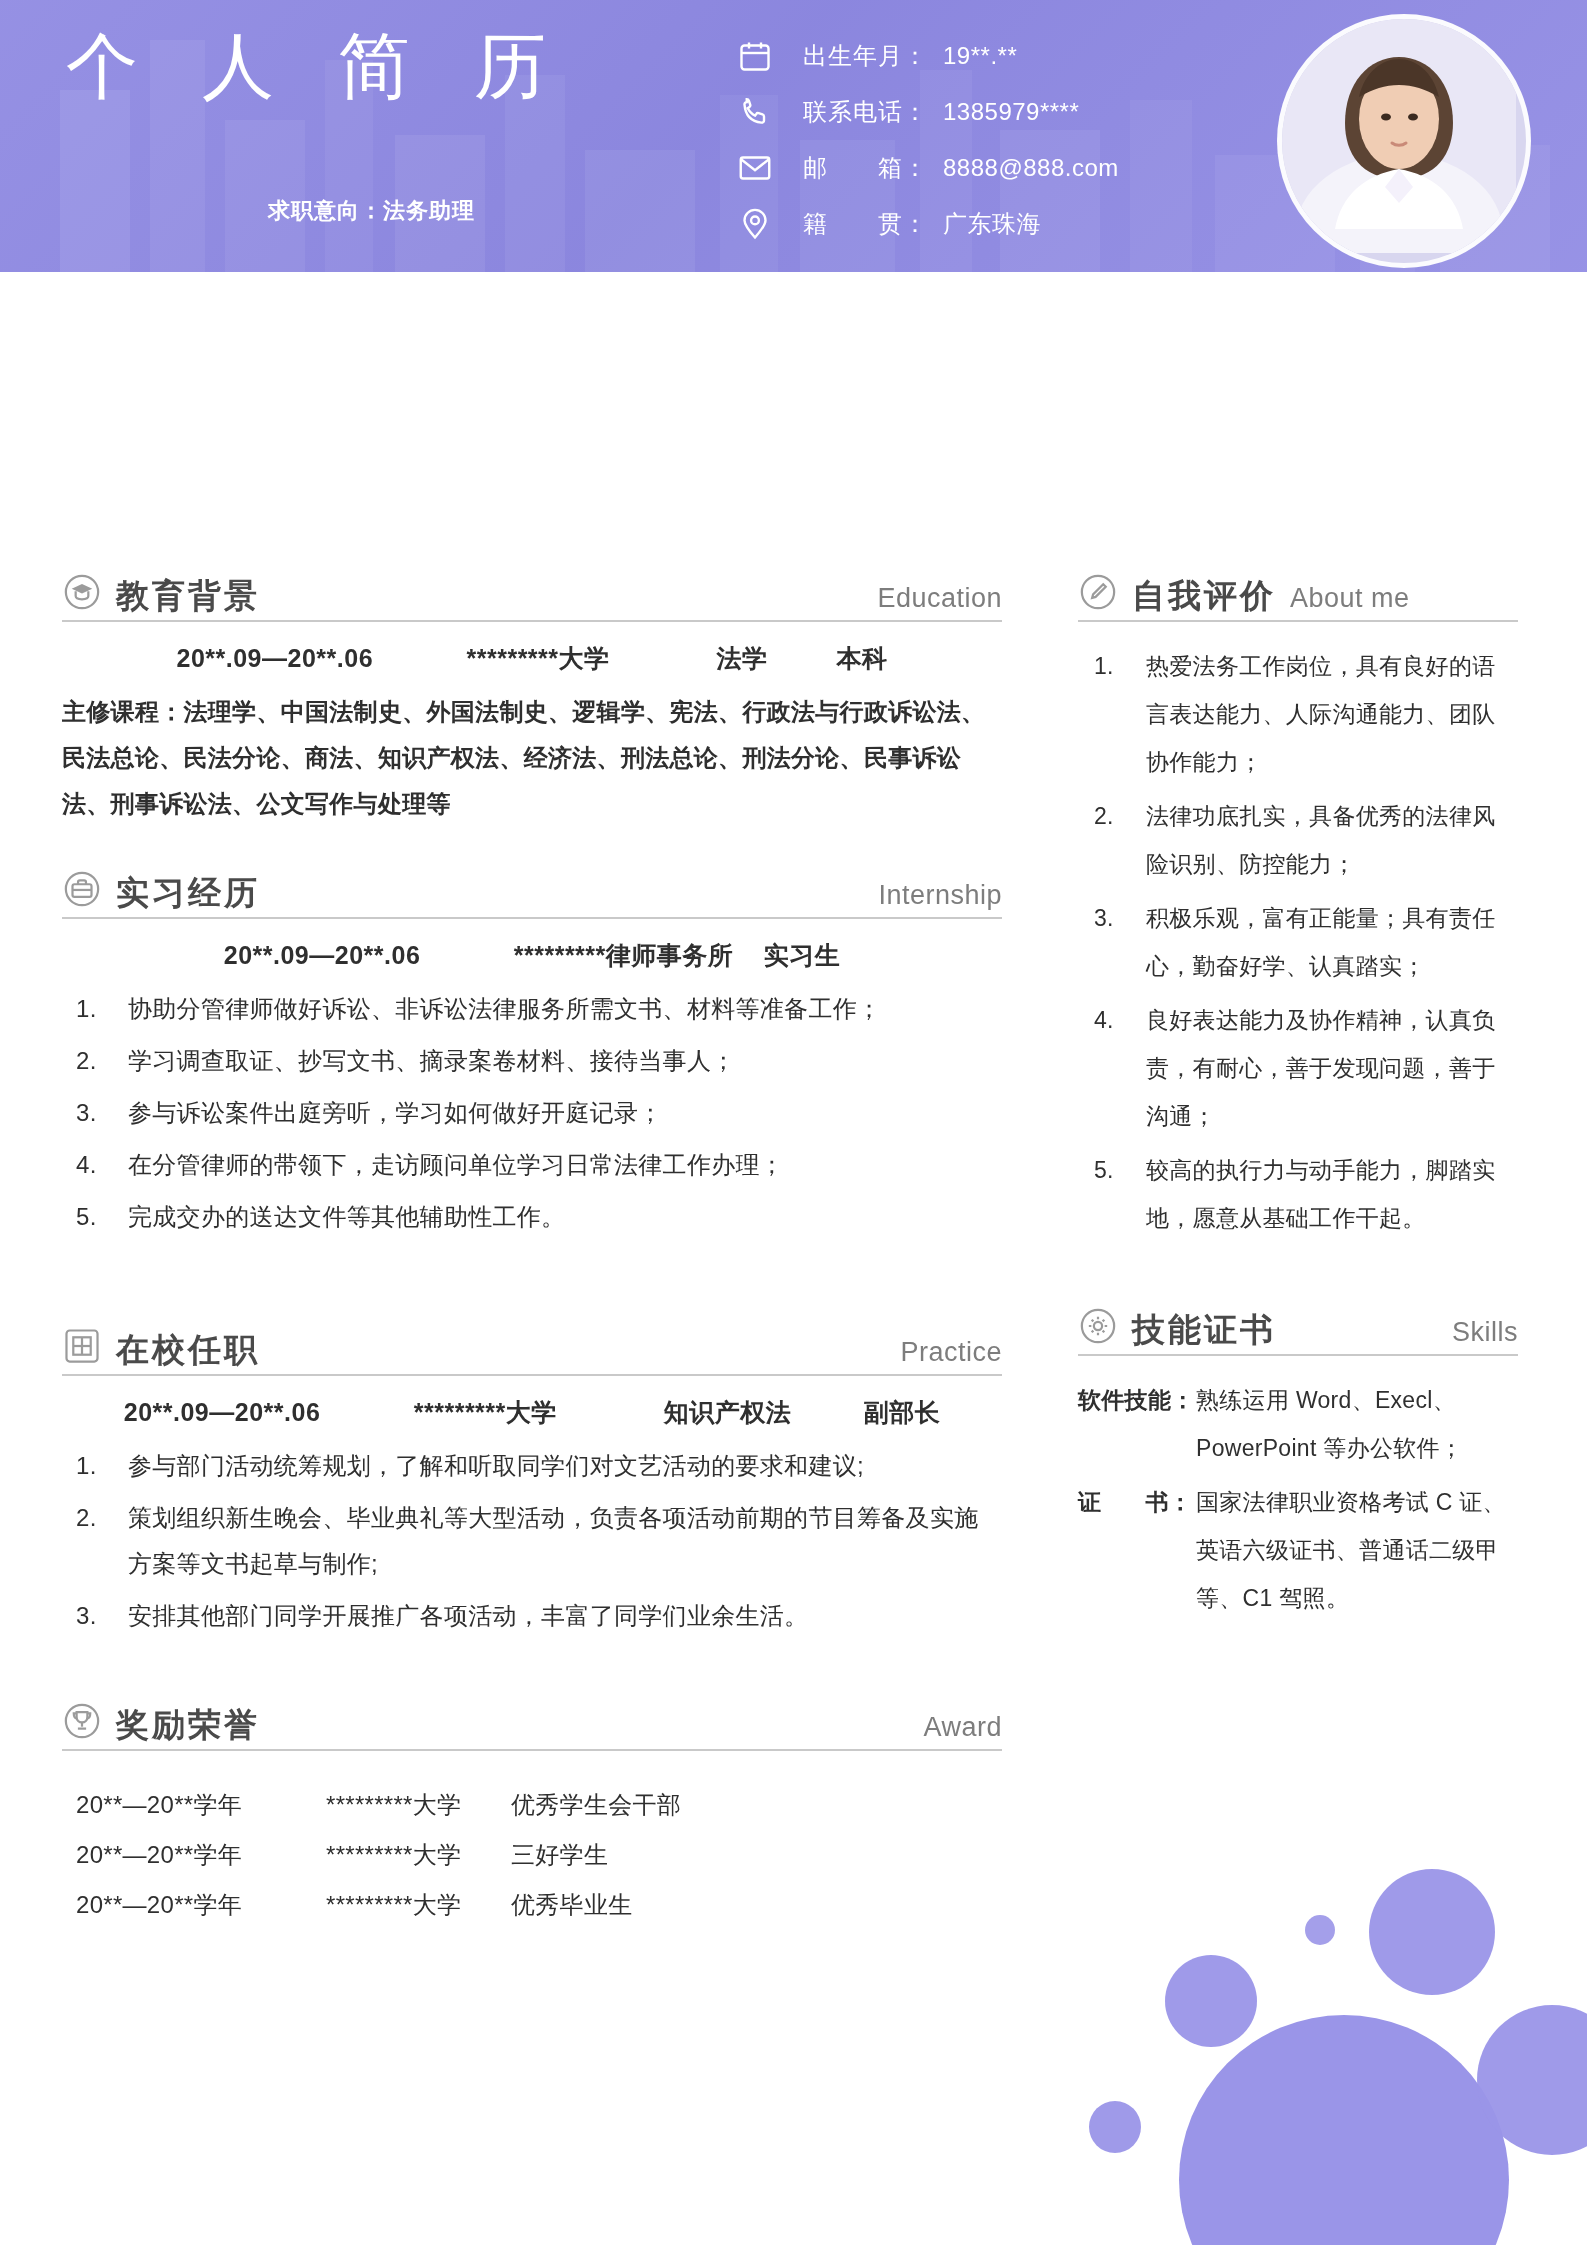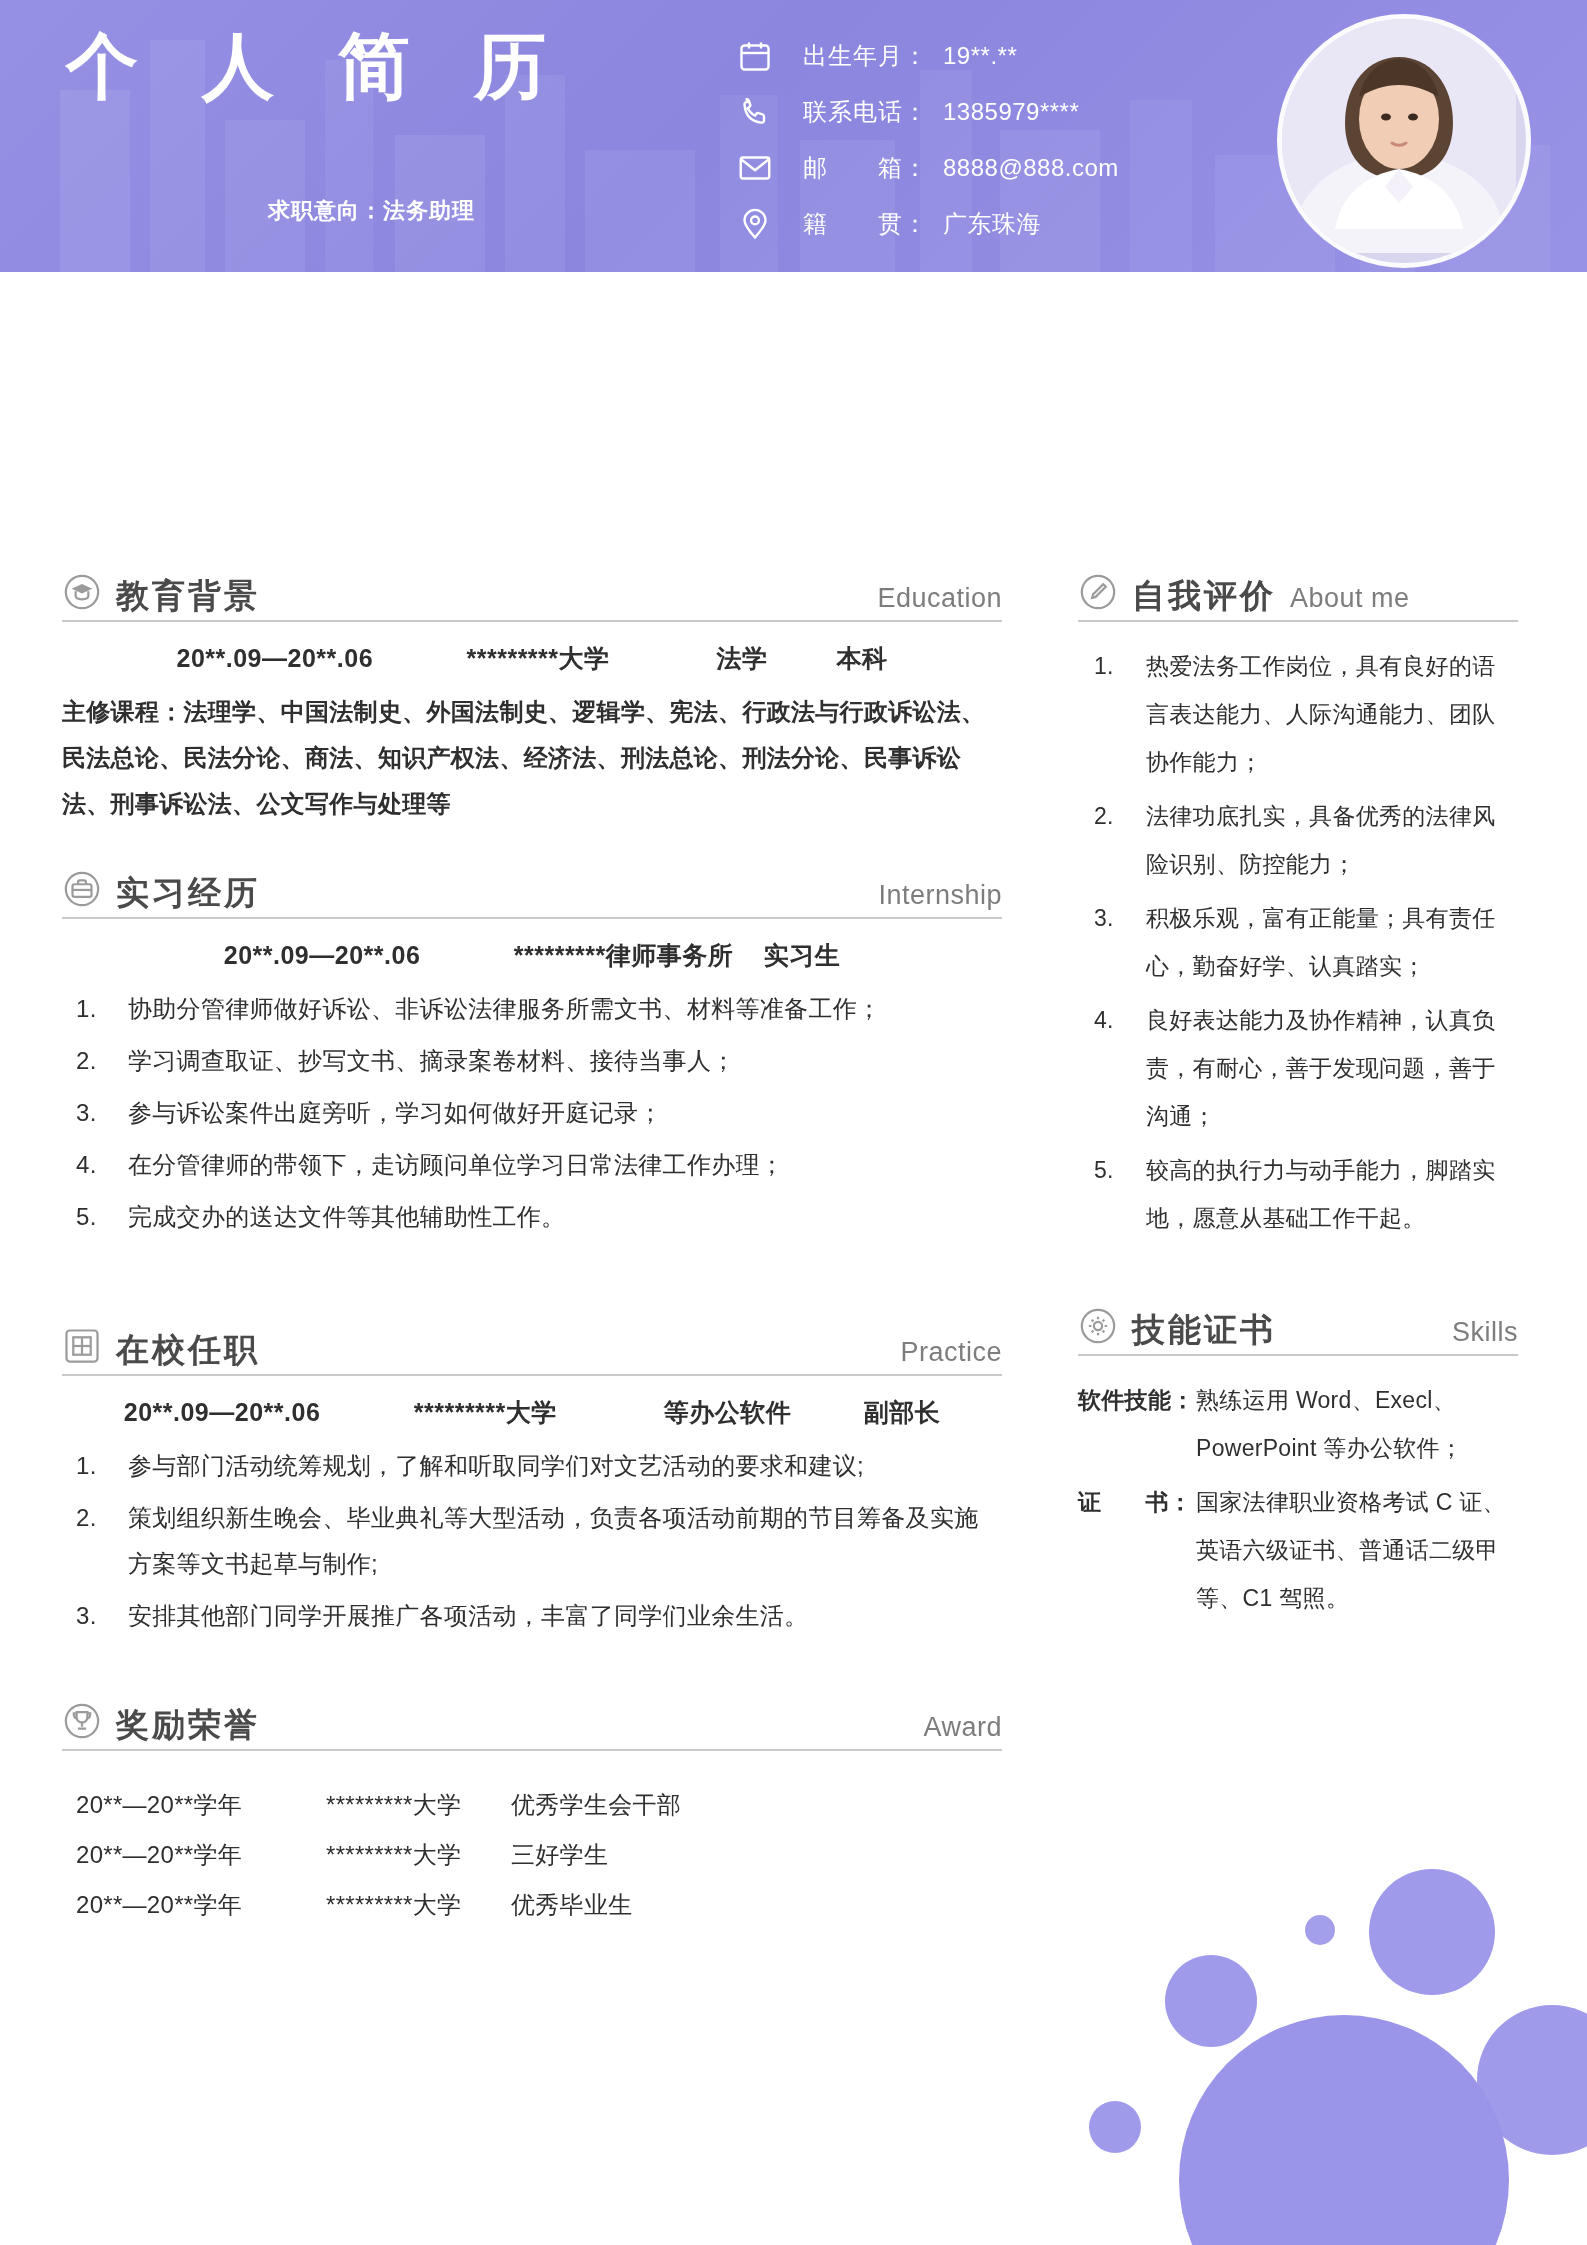--- a/index.html
+++ b/index.html
@@ -41,21 +41,21 @@
     width: 100%;
     height: 100%;
   }
   .resume-title {
     position: absolute;
     left: 66px;
     top: 30px;
     font-size: 72px;
     letter-spacing: 22px;
     color: #ffffff;
-    font-weight: 700;
+    font-weight: 400;
     line-height: 1;
     white-space: nowrap;
   }
   .job-intent {
     position: absolute;
     left: 268px;
     top: 196px;
     font-size: 22px;
     color: #ffffff;
     letter-spacing: 1px;
@@ -431,21 +431,21 @@
             <line x1="6.5" y1="12" x2="17.5" y2="12"></line>
           </svg>
         </span>
         <span class="sec-title-cn">在校任职</span>
         <span class="sec-title-en">Practice</span>
       </div>
       <div class="sec-body">
         <div class="row-title">
           <span class="t1">20**.09—20**.06</span>
           <span class="t2">*********大学</span>
-          <span class="t3" style="width:200px">等办公软件</span>
+          <span class="t3" style="width:200px">知识产权法</span>
           <span class="t4">副部长</span>
         </div>
         <ol class="numlist">
           <li><span class="num">1.</span><span>参与部门活动统筹规划，了解和听取同学们对文艺活动的要求和建议;</span></li>
           <li><span class="num">2.</span><span>策划组织新生晚会、毕业典礼等大型活动，负责各项活动前期的节目筹备及实施方案等文书起草与制作;</span></li>
           <li><span class="num">3.</span><span>安排其他部门同学开展推广各项活动，丰富了同学们业余生活。</span></li>
         </ol>
       </div>
     </div>
 

